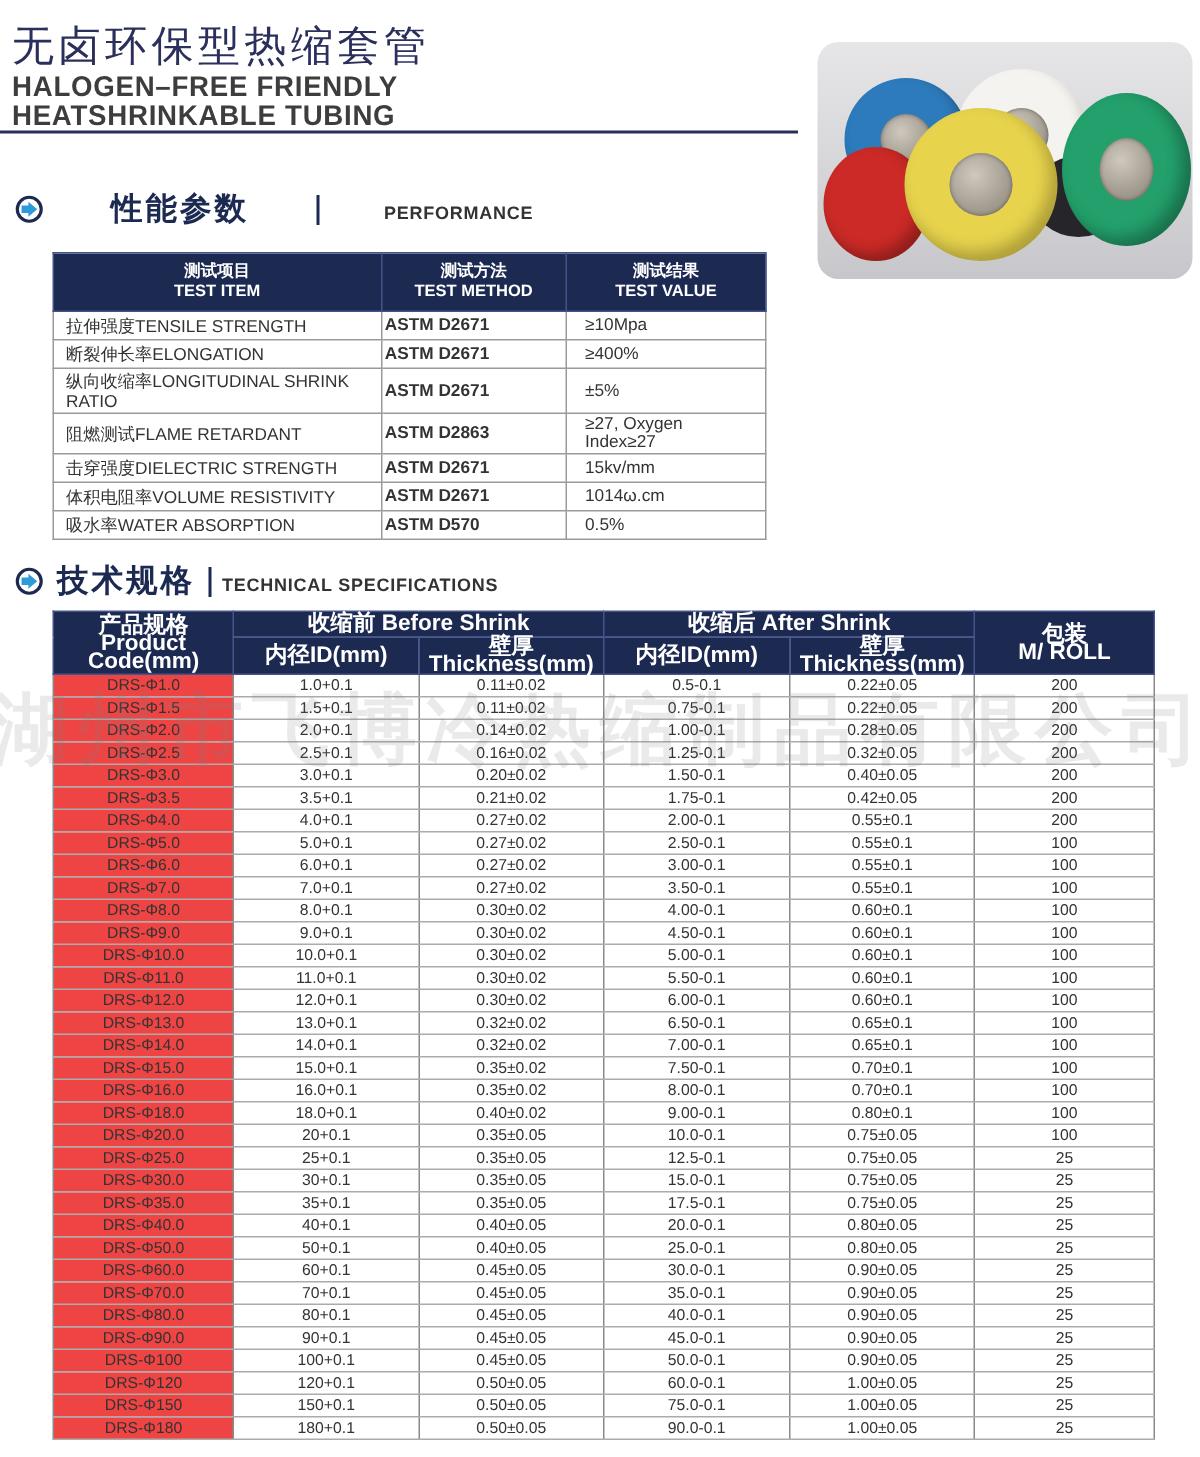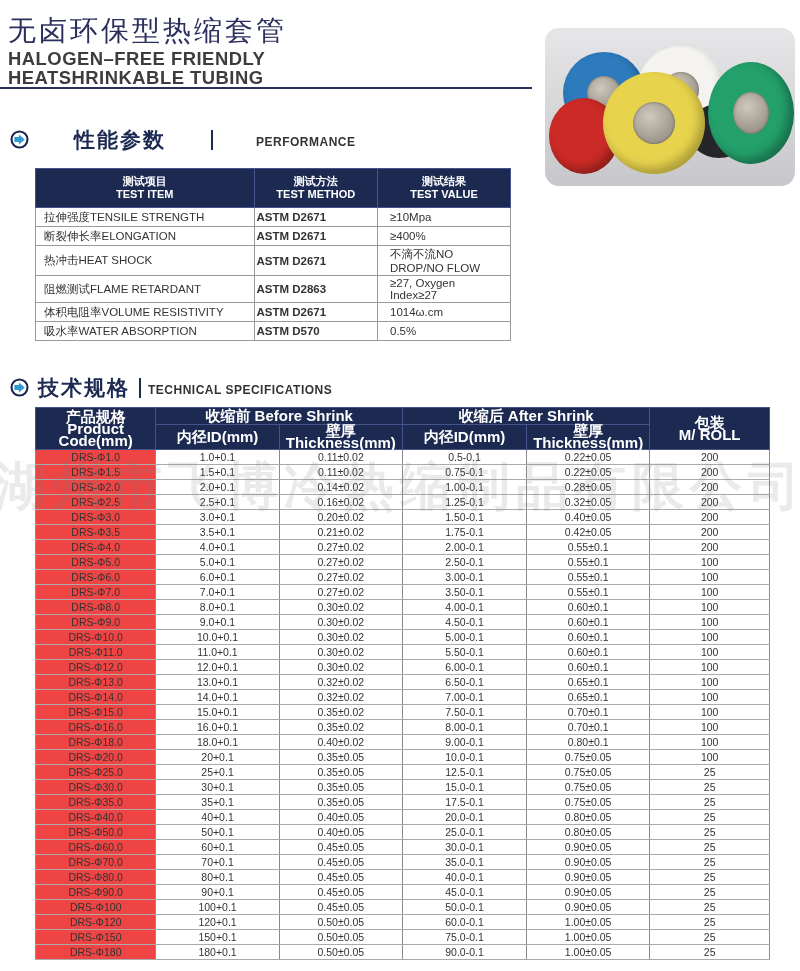--- a/index.html
+++ b/index.html
@@ -151,28 +151,33 @@
         <td class="item">拉伸强度TENSILE STRENGTH</td>
         <td class="method">ASTM D2671</td>
         <td class="value">≥10Mpa</td>
       </tr>
       <tr>
         <td class="item">断裂伸长率ELONGATION</td>
         <td class="method">ASTM D2671</td>
         <td class="value">≥400%</td>
       </tr>
       <tr>
-        <td class="item">热冲击HEAT SHOCK</td>
+        <td class="item">纵向收缩率LONGITUDINAL SHRINK RATIO</td>
         <td class="method">ASTM D2671</td>
-        <td class="value">不滴不流NO DROP/NO FLOW</td>
+        <td class="value">±5%</td>
       </tr>
       <tr>
         <td class="item">阻燃测试FLAME RETARDANT</td>
         <td class="method">ASTM D2863</td>
         <td class="value">≥27, Oxygen Index≥27</td>
+      </tr>
+      <tr>
+        <td class="item">击穿强度DIELECTRIC STRENGTH</td>
+        <td class="method">ASTM D2671</td>
+        <td class="value">15kv/mm</td>
       </tr>
       <tr>
         <td class="item">体积电阻率VOLUME RESISTIVITY</td>
         <td class="method">ASTM D2671</td>
         <td class="value">1014ω.cm</td>
       </tr>
       <tr>
         <td class="item">吸水率WATER ABSORPTION</td>
         <td class="method">ASTM D570</td>
         <td class="value">0.5%</td>

